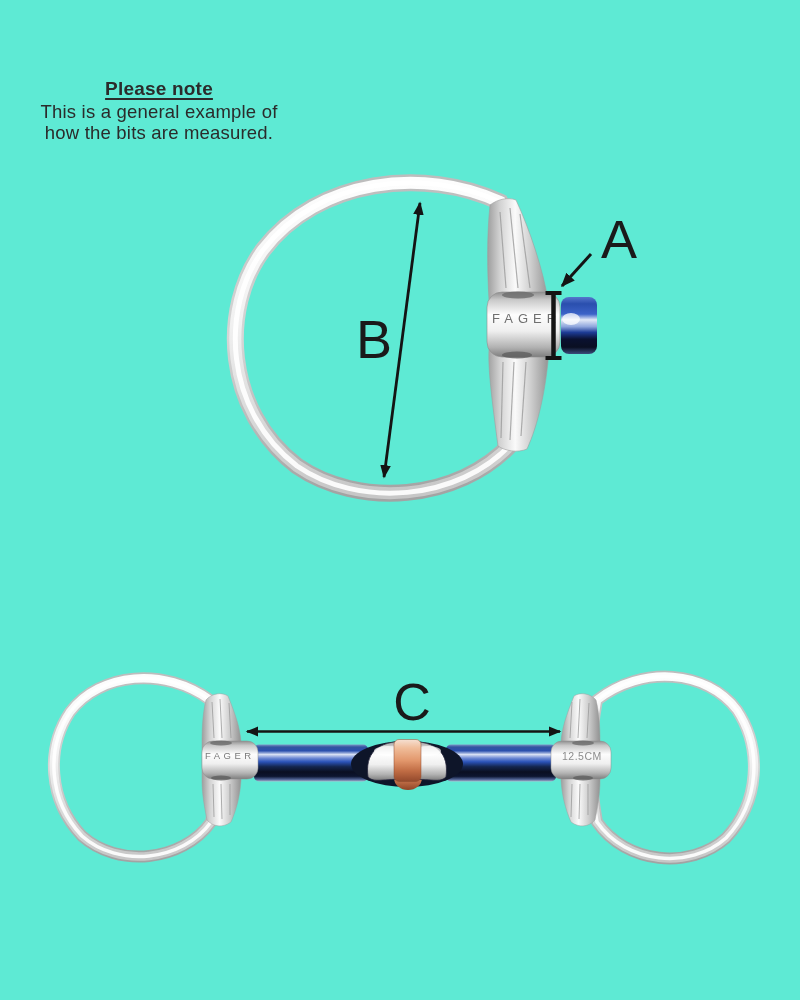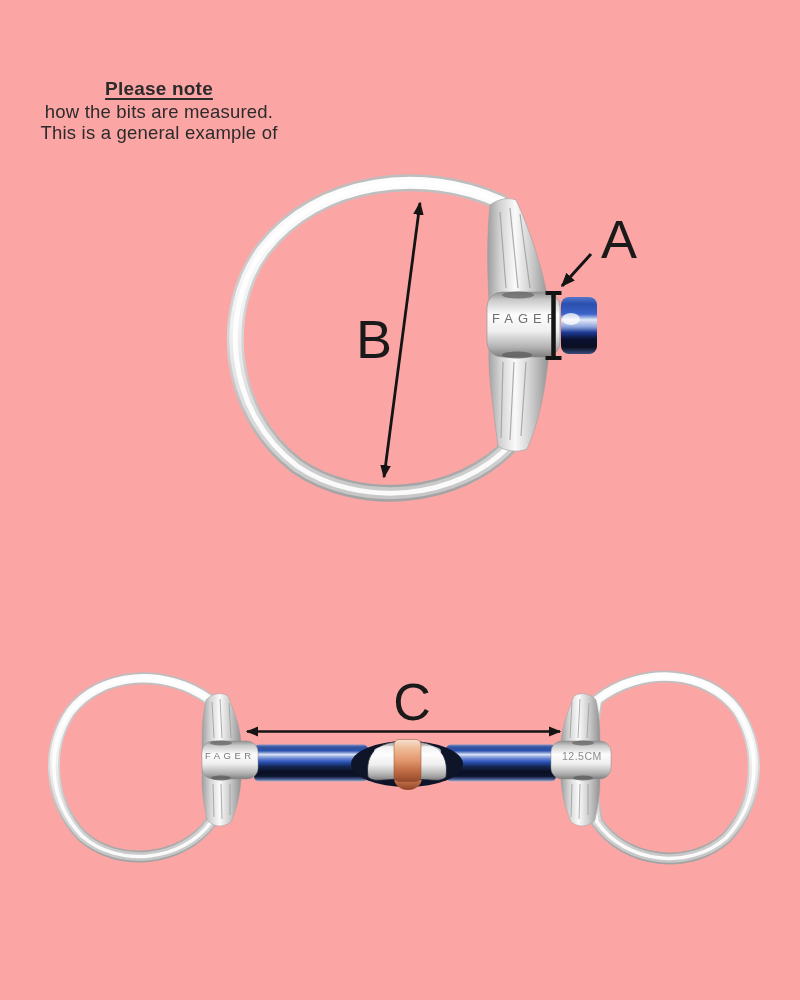--- a/index.html
+++ b/index.html
@@ -1,17 +1,17 @@
 <!DOCTYPE html>
 <html><head>
 <meta charset="utf-8">
 <style>
   html,body{margin:0;padding:0;background:#ffffff;}
   .canvas{
-    position:relative;width:800px;height:1000px;background:#fca5a5;
+    position:relative;width:800px;height:1000px;background:#5eead4;
     font-family:"Liberation Sans",sans-serif;overflow:hidden;
   }
   .note{
     position:absolute;left:28px;top:78px;width:262px;
     text-align:center;color:#2b2b2b;letter-spacing:.2px;
   }
   .note-title{
     font-size:19px;font-weight:bold;
     text-decoration:underline;text-decoration-thickness:2px;text-underline-offset:3px;
     margin-bottom:2px;
@@ -25,22 +25,22 @@
   .engrave-size{font-size:10.5px;fill:#8c8c8c;letter-spacing:.5px;}
   .ann{stroke:#141414;fill:none;}
 </style>
 </head>
 <body>
 
 <div class="canvas">
 
   <div class="note">
     <div class="note-title">Please note</div>
+    <div class="note-line">This is a general example of</div>
     <div class="note-line">how the bits are measured.</div>
-    <div class="note-line">This is a general example of</div>
   </div>
 
   <svg class="stage" width="800" height="1000" viewBox="0 0 800 1000">
     <defs>
       <marker id="arrow" viewBox="0 0 10 10" markerWidth="5" markerHeight="5" refX="8.5" refY="5" orient="auto-start-reverse">
         <path d="M0,1.2 L9.5,5 L0,8.8 z" fill="#141414"></path>
       </marker>
 
       <linearGradient id="tubeEdge" x1="0" y1="0" x2="0" y2="1">
         <stop offset="0" stop-color="#bdbdbd"></stop>

